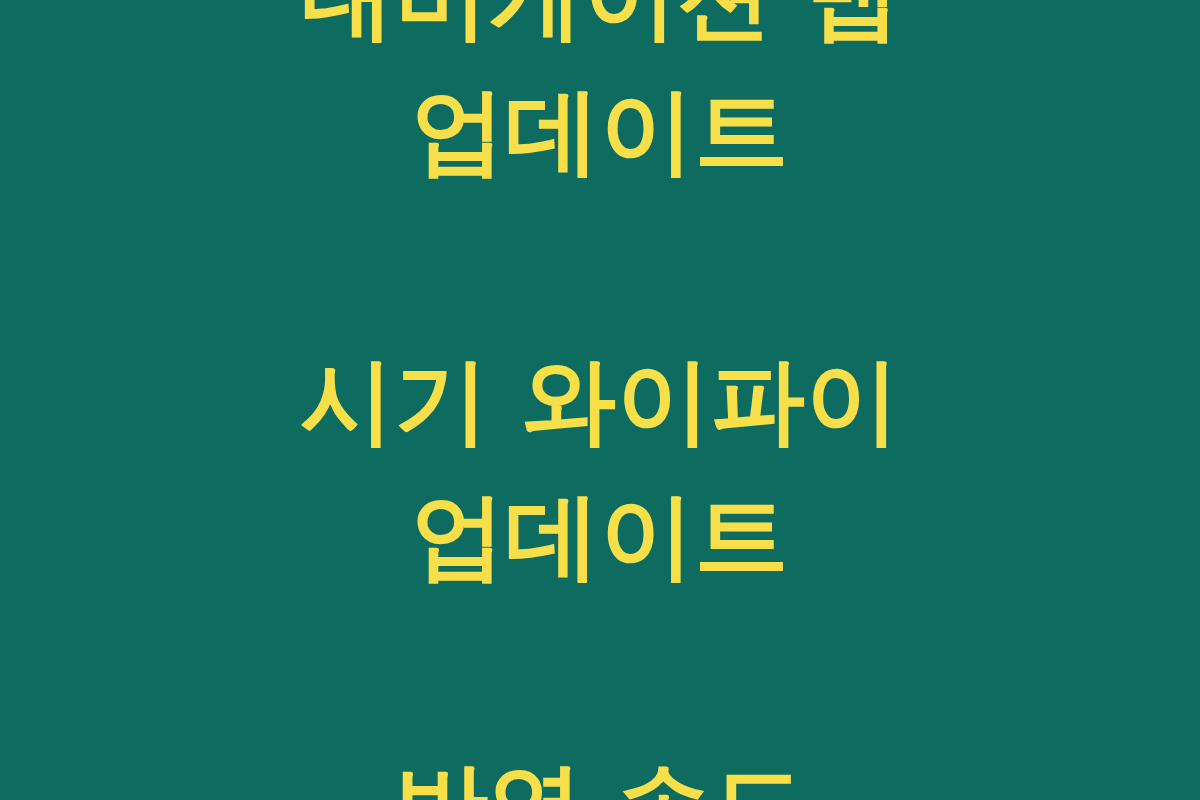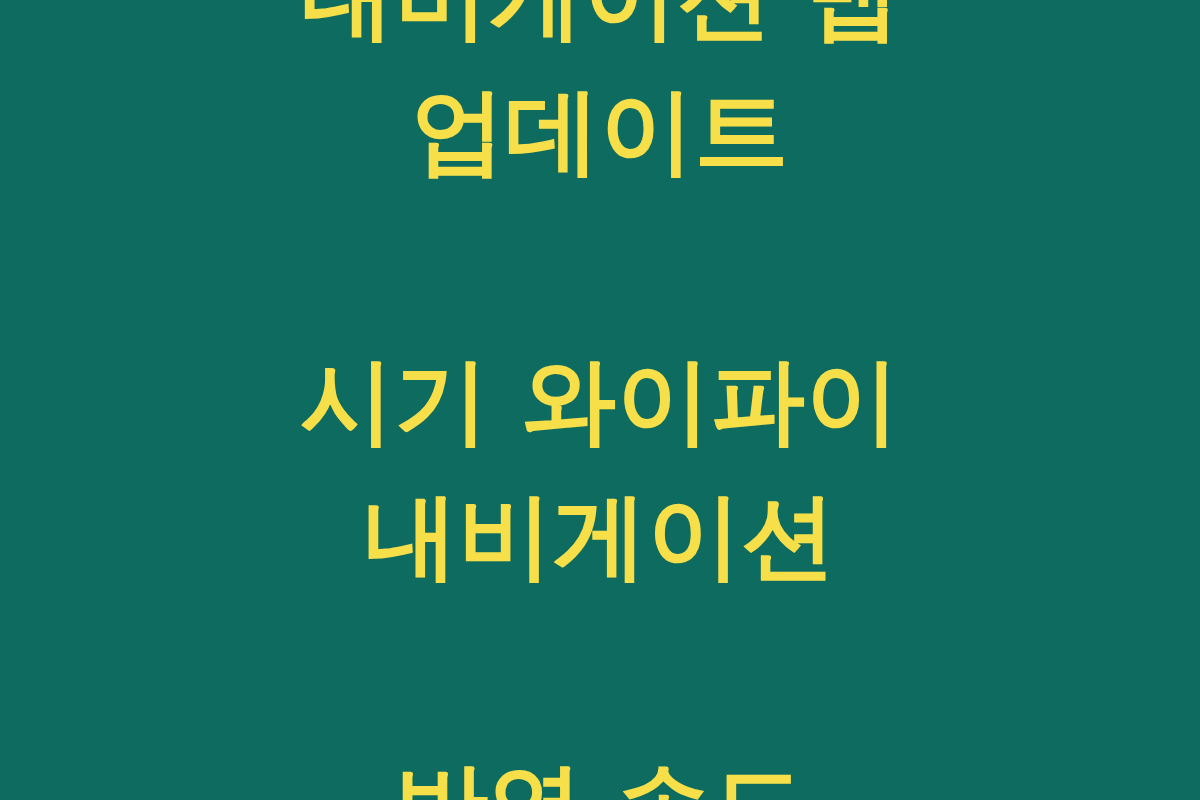--- a/index.html
+++ b/index.html
@@ -45,16 +45,16 @@
   .headline-line {
     display: block;
   }
 </style>
 </head>
 <body>
 
 <div id="title-card" style="background: rgb(14, 107, 95);">
   <h1 id="headline" style="color: rgb(247, 223, 74);">
     <span class="headline-line">내비게이션 맵 업데이트</span>
-    <span class="headline-line">시기 와이파이 내비게이션</span>
+    <span class="headline-line">시기 와이파이 업데이트</span>
     <span class="headline-line">반영 속도</span>
   </h1>
 </div>
 
 </body></html>

